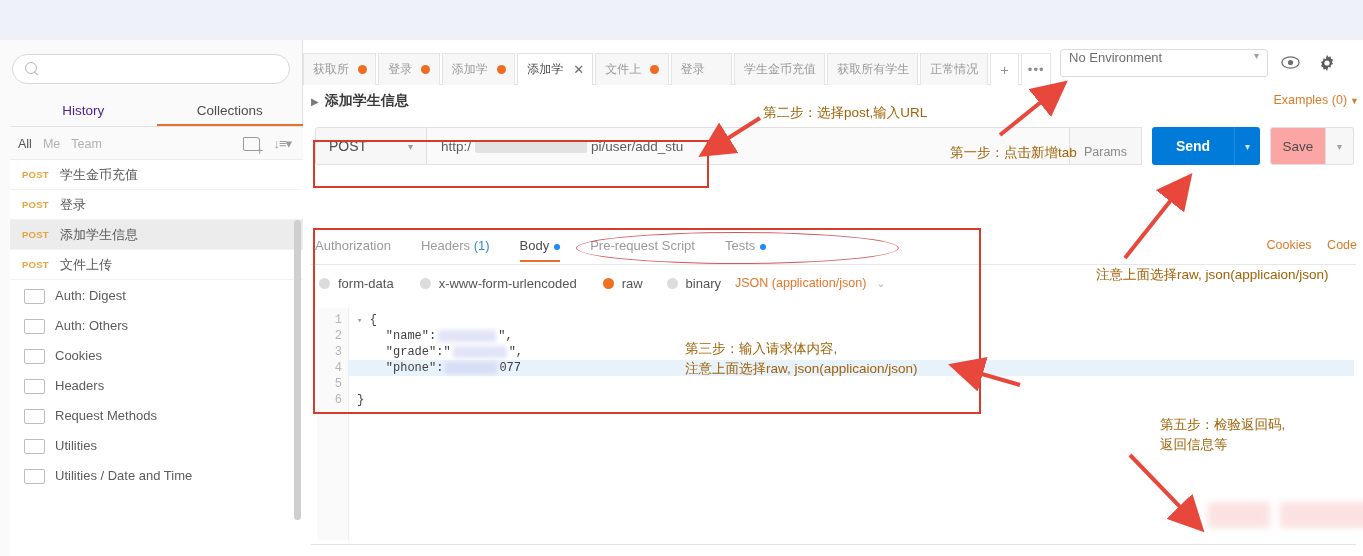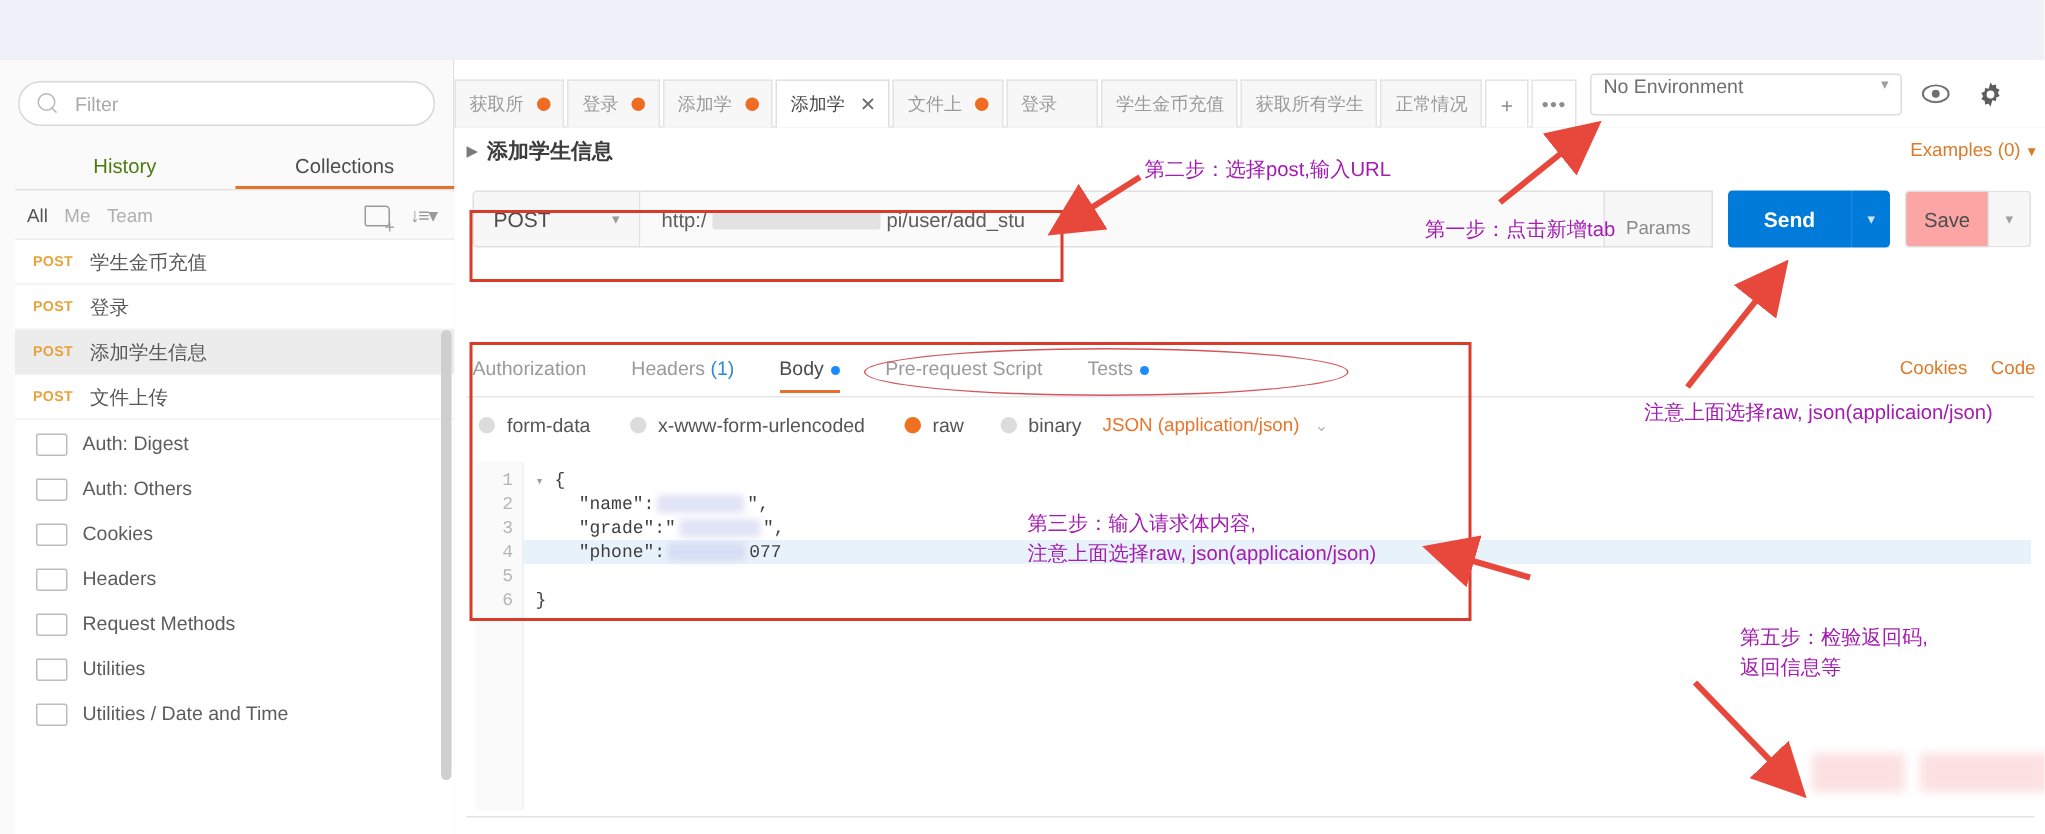--- a/index.html
+++ b/index.html
@@ -47,21 +47,21 @@
     border:0; outline:0; background:transparent; font-size:13px;
     color:#9b9b9b; font-family:"Liberation Sans", sans-serif; width:200px;
   }
   .filter-input::placeholder { color:#a9a9a9; }
 
   .side-tabs {
     position:absolute; left:10px; top:55px; width:293px; height:32px;
     display:flex; border-bottom:1px solid #e3e3e3;
   }
   .side-tab {
-    flex:1; text-align:center; line-height:31px; font-size:13.5px; color:#4d7c0f;
+    flex:1; text-align:center; line-height:31px; font-size:13.5px; color:#4c1d95;
     cursor:pointer;
   }
   .side-tab.active { color:#4d4d4d; border-bottom:2.5px solid #e8702a; }
 
   .scope-row {
     position:absolute; left:10px; top:88px; width:293px; height:32px;
     display:flex; align-items:center; border-bottom:1px solid #ececec;
     background:#fafafa;
   }
   .scope-item { font-size:12.5px; color:#b0b0b0; margin-right:11px; cursor:pointer;}
@@ -273,21 +273,21 @@
     position:absolute; left:905px; top:462px; width:230px; height:28px;
   }
   .resp-blur-row i {
     position:absolute; top:0; height:26px; background:#f9caca; opacity:.55;
     filter:blur(3px); border-radius:2px; display:block;
   }
   .resp-divider { position:absolute; left:8px; top:504px; width:1045px; height:1px; background:#e3e3e3;}
 
   
   .ann {
-    position:absolute; color:#a21caf; font-size:13.5px; line-height:20px;
+    position:absolute; color:#a16207; font-size:13.5px; line-height:20px;
     white-space:nowrap; pointer-events:none;
   }
   .redbox {
     position:absolute; border:2.5px solid #d93b2b; pointer-events:none;
   }
   .ellipse {
     position:absolute; border:1.6px solid #d4565a; border-radius:50%; pointer-events:none;
   }
   svg.arrows { position:absolute; left:0; top:0; width:1363px; height:556px; pointer-events:none; }
   
@@ -299,21 +299,20 @@
 <body>
 
 <div id="topstrip"></div>
 
 <div id="sidebar-bgleft"></div>
 <div id="sidebar">
 
   <div class="filter-wrap">
     <div class="filter-box">
       <span class="srch"></span>
-      <input class="filter-input" value="" placeholder="Filter" style="">
     </div>
   </div>
 
   <div class="side-tabs">
     <div class="side-tab">History</div>
     <div class="side-tab active">Collections</div>
   </div>
 
   <div class="scope-row">
     <span class="scope-item active">All</span>

